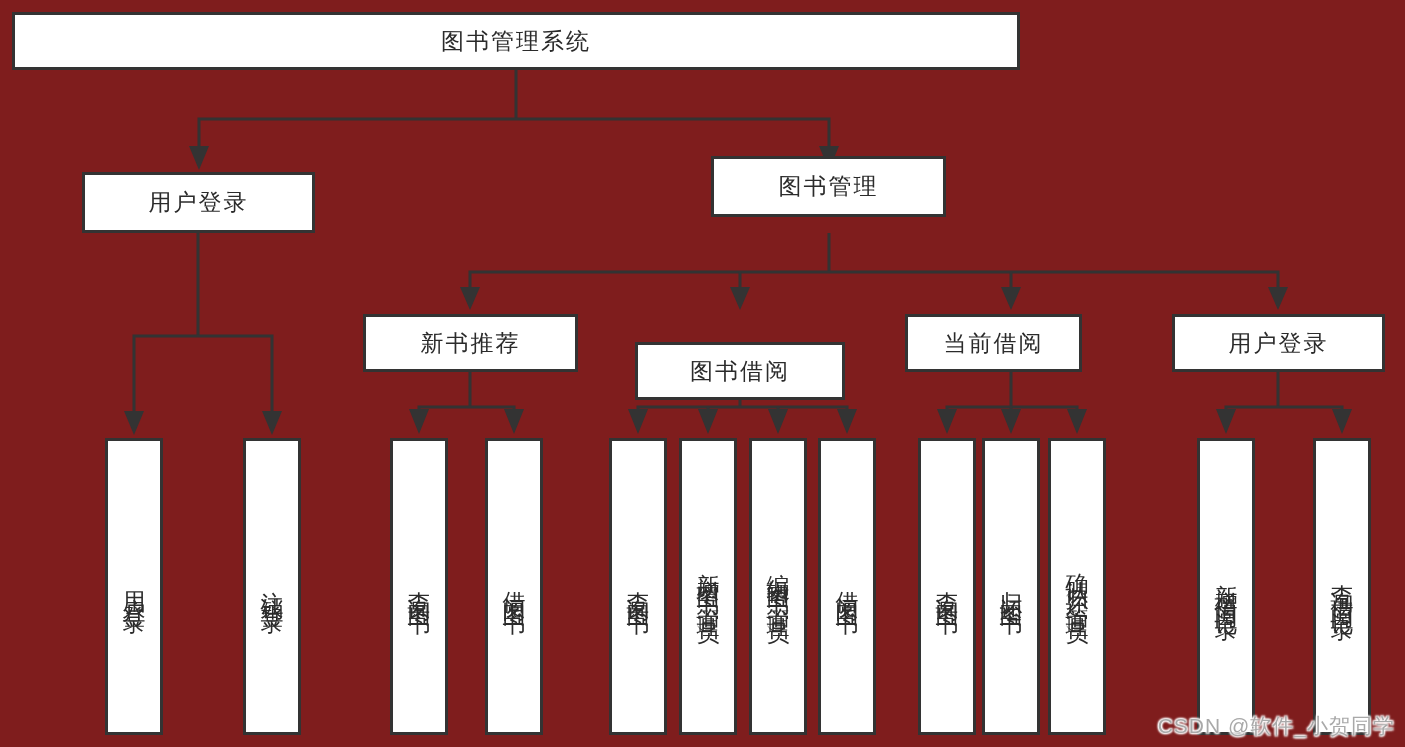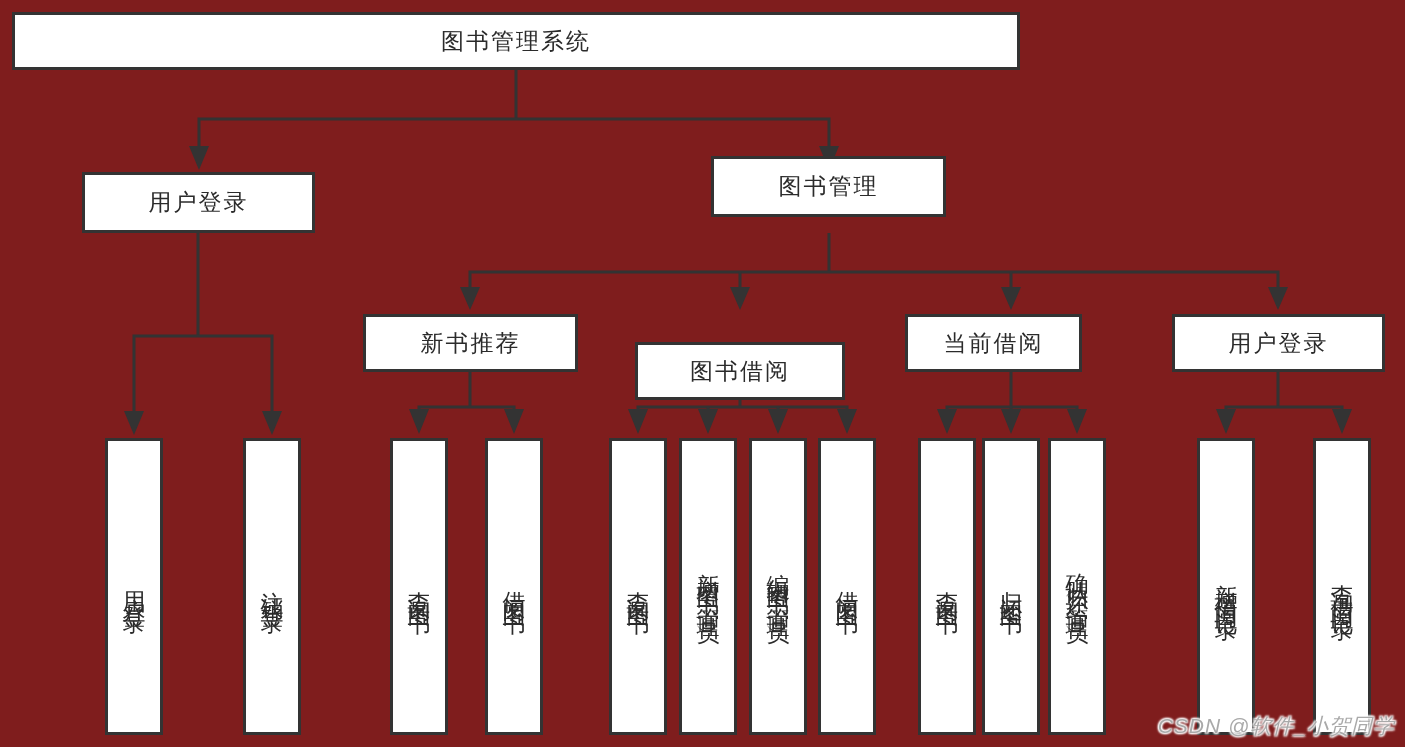--- a/index.html
+++ b/index.html
@@ -53,21 +53,20 @@
     position: absolute;
     right: 10px;
     top: 712px;
     z-index: 5;
     font-size: 21px;
     color: #a9a9a9;
     letter-spacing: 1px;
     text-shadow:
       0 0 2px #ffffff, 1px 1px 2px #ffffff, -1px -1px 2px #ffffff,
       1px -1px 2px #ffffff, -1px 1px 2px #ffffff;
-    font-style: italic;
   }
 </style>
 </head>
 <body>
 
 <div class="stage">
 
   <svg class="wires" viewBox="0 0 1405 747" xmlns="http://www.w3.org/2000/svg" aria-hidden="true">
     <g stroke="#333333" stroke-width="3" fill="none">
 

